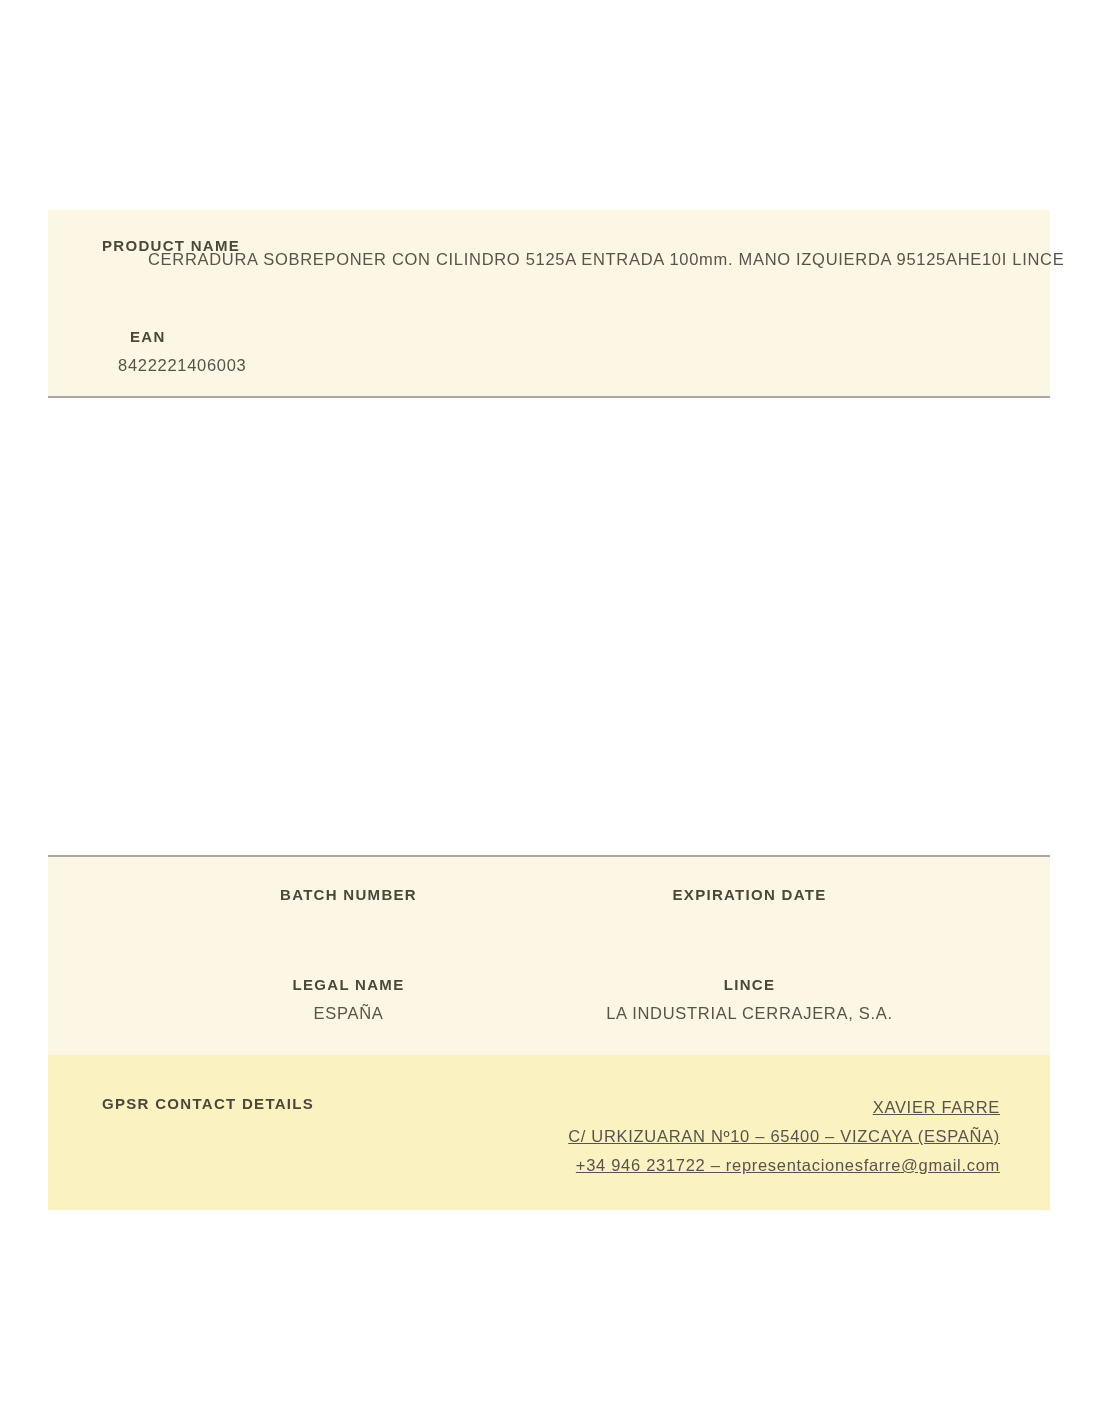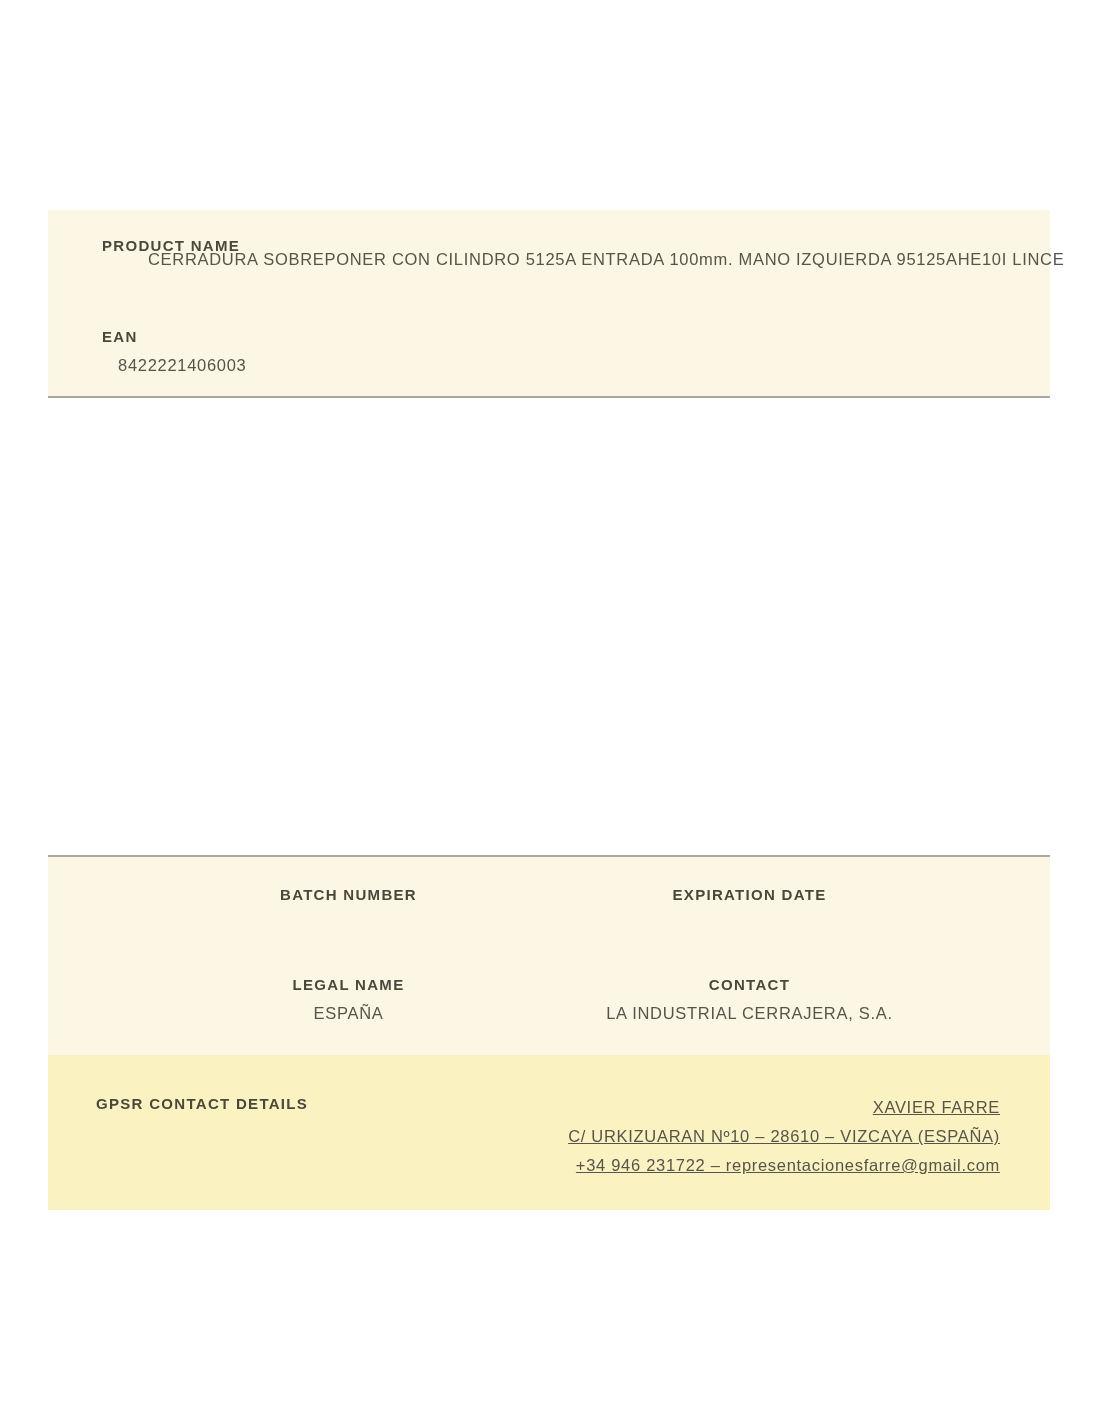--- a/index.html
+++ b/index.html
@@ -45,41 +45,41 @@
     font-size: 16.5px;
     font-weight: normal;
     letter-spacing: 0.7px;
     color: #57544A;
     white-space: nowrap;
   }
   
   .pp-item { position: absolute; left: 54px; }
   .pp-name-label  { top: 27px; }
   .pp-name-value  { top: 40px; margin-left: 46px; }
-  .pp-ean-label   { top: 118px; }
+  .pp-ean-label   { top: 118px; margin-left: 28px; }
   .pp-ean-value   { top: 146px; margin-left: 16px; }
   
   .bp-row {
     position: absolute;
     left: 0;
     width: 100%;
     padding: 0 100px;
     display: flex;
   }
   .bp-row .cell {
     width: 50%;
     text-align: center;
   }
   .bp-row-labels1 { top: 29px; }
   .bp-row-labels2 { top: 119px; }
   .bp-row-values2 { top: 147px; }
   
   .gp-label {
     position: absolute;
-    left: 48px;
+    left: 54px;
     top: 40px;
   }
   .gp-contact {
     position: absolute;
     right: 50px;
     top: 38px;
     text-align: right;
   }
   .gp-contact .line {
     line-height: 29px;
@@ -96,28 +96,28 @@
   <div class="pp-item pp-ean-value value">8422221406003</div>
 </div>
 
 <div class="panel panel-batch">
   <div class="bp-row bp-row-labels1">
     <div class="cell label">BATCH NUMBER</div>
     <div class="cell label">EXPIRATION DATE</div>
   </div>
   <div class="bp-row bp-row-labels2">
     <div class="cell label">LEGAL NAME</div>
-    <div class="cell label">CONTACT</div>
+    <div class="cell label">LINCE</div>
   </div>
   <div class="bp-row bp-row-values2">
     <div class="cell value">ESPAÑA</div>
     <div class="cell value">LA INDUSTRIAL CERRAJERA, S.A.</div>
   </div>
 </div>
 
 <div class="panel panel-gpsr">
   <div class="gp-label label">GPSR CONTACT DETAILS</div>
   <div class="gp-contact">
     <div class="line value">XAVIER FARRE</div>
-    <div class="line value">C/ URKIZUARAN Nº10 – 28610 – VIZCAYA (ESPAÑA)</div>
+    <div class="line value">C/ URKIZUARAN Nº10 – 65400 – VIZCAYA (ESPAÑA)</div>
     <div class="line value">+34 946 231722 – representacionesfarre@gmail.com</div>
   </div>
 </div>
 
 </body></html>

